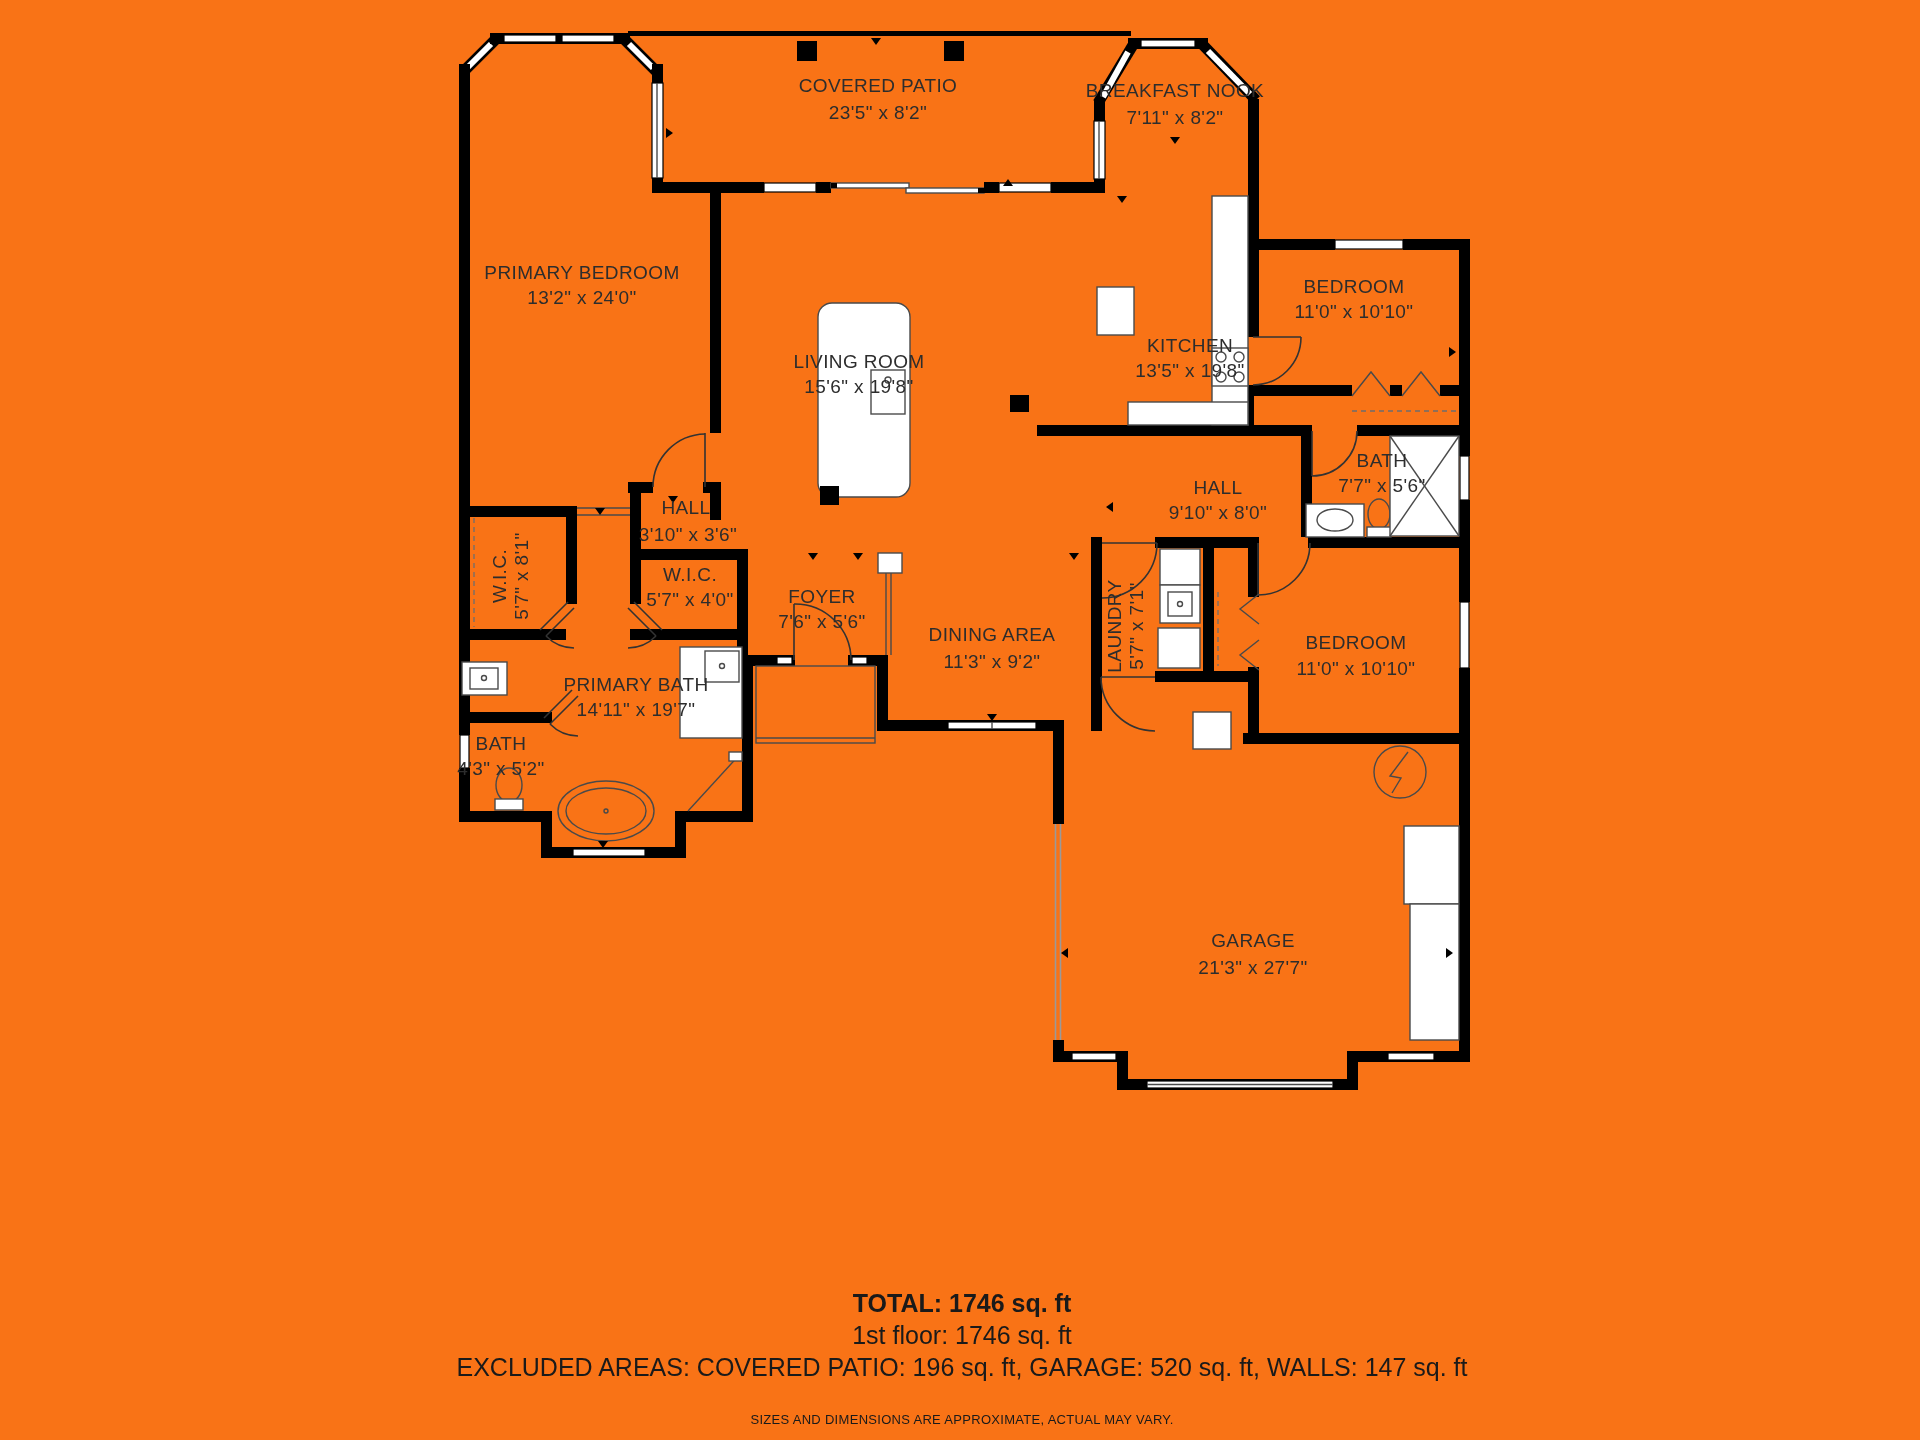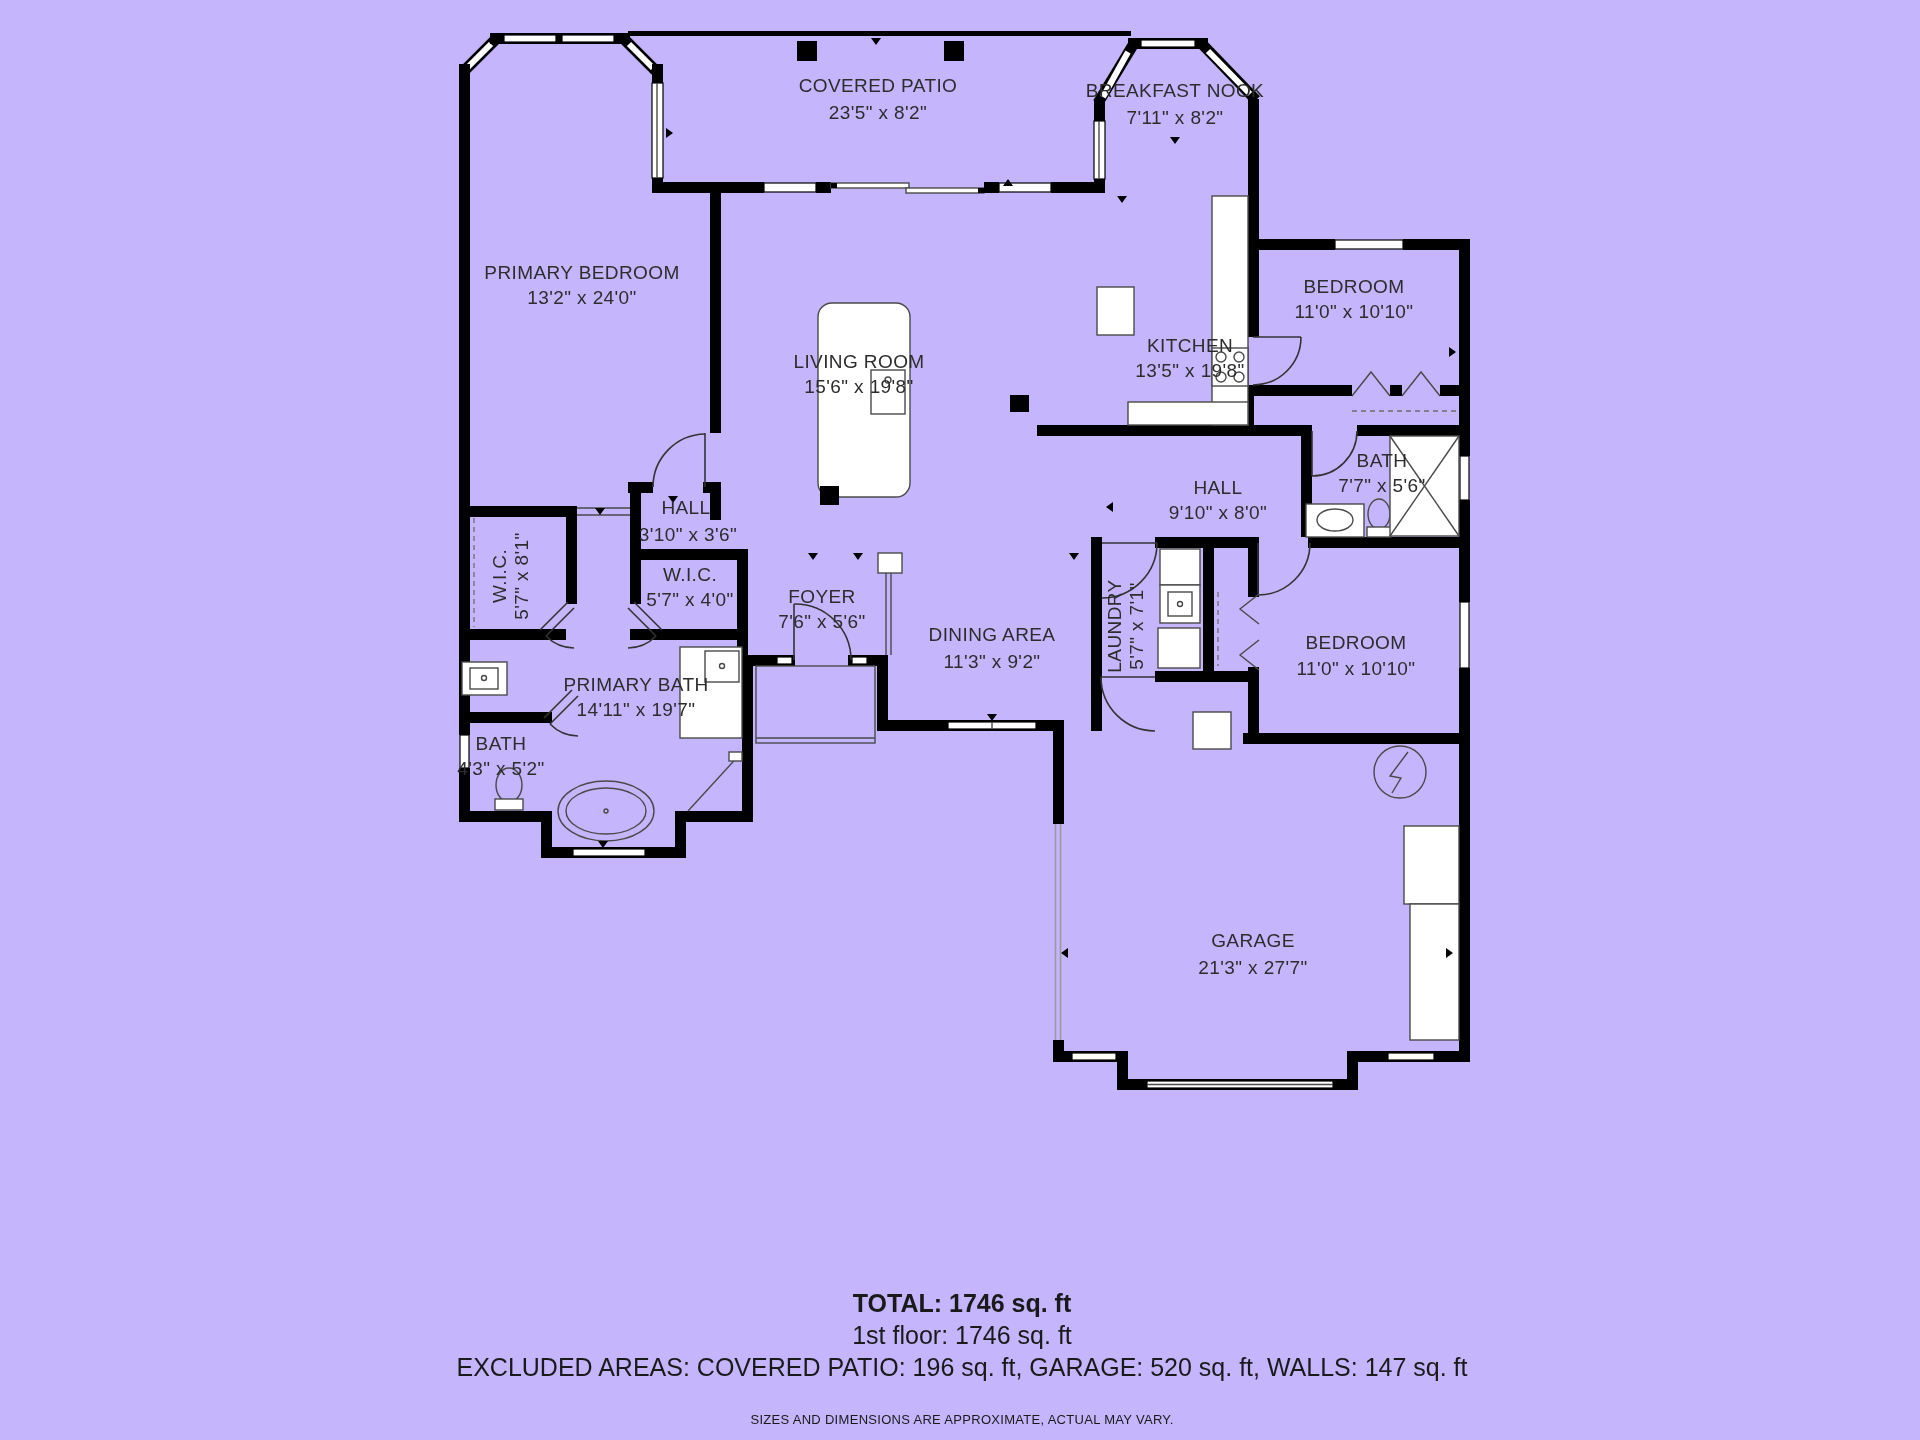--- a/index.html
+++ b/index.html
@@ -1,19 +1,19 @@
 <!DOCTYPE html>
 <html style="--wall: #000000; --line: #4a4a4a; --door: #333333; --gray: #9a9a9a; --text: #2d2d2d;"><head>
 <meta charset="utf-8">
 <style>
   :root{
     --wall:#000000; --line:#4a4a4a; --door:#333333; --gray:#9a9a9a; --text:#2d2d2d; --foot:#1a1a1a;
   }
   html,body{margin:0;padding:0;background:#ffffff;}
-  .page{width:1920px;height:1440px;margin:0 auto;background:#c4b5fd;}
+  .page{width:1920px;height:1440px;margin:0 auto;background:#f97316;}
   svg{display:block;}
   .wall{fill:var(--wall);stroke:none;}
   .wallstroke{stroke:var(--wall);stroke-width:11;fill:none;}
   .winstroke{stroke:#ffffff;stroke-width:6;fill:none;}
   .win{fill:#ffffff;stroke:#000000;stroke-width:1.2;}
   .thin{stroke:var(--line);stroke-width:1.4;fill:none;}
   .thinf{stroke:var(--line);stroke-width:1.4;fill:#ffffff;}
   .door{stroke:var(--door);stroke-width:1.6;fill:none;}
   .dash{stroke:#6e6e6e;stroke-width:1.3;fill:none;stroke-dasharray:5 4;}
   .grayline{stroke:var(--gray);stroke-width:1.6;fill:none;}

